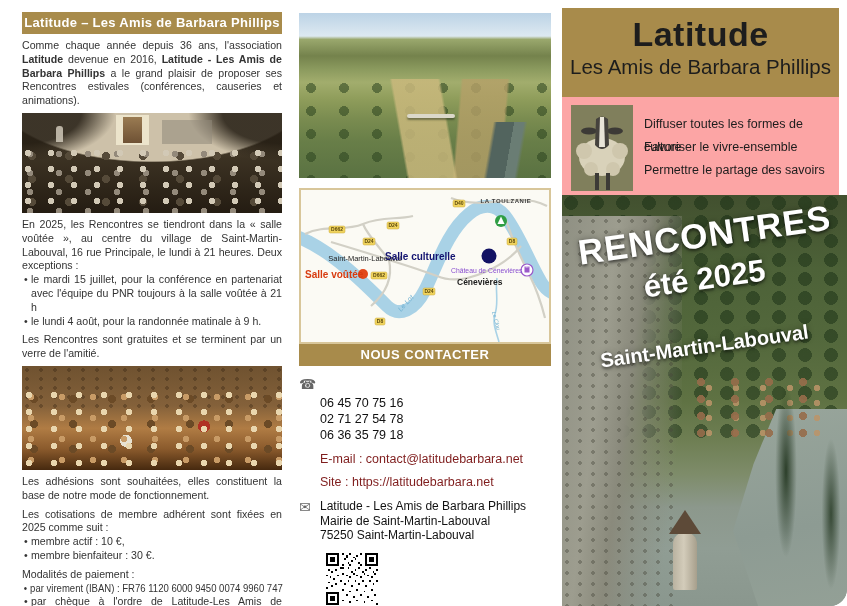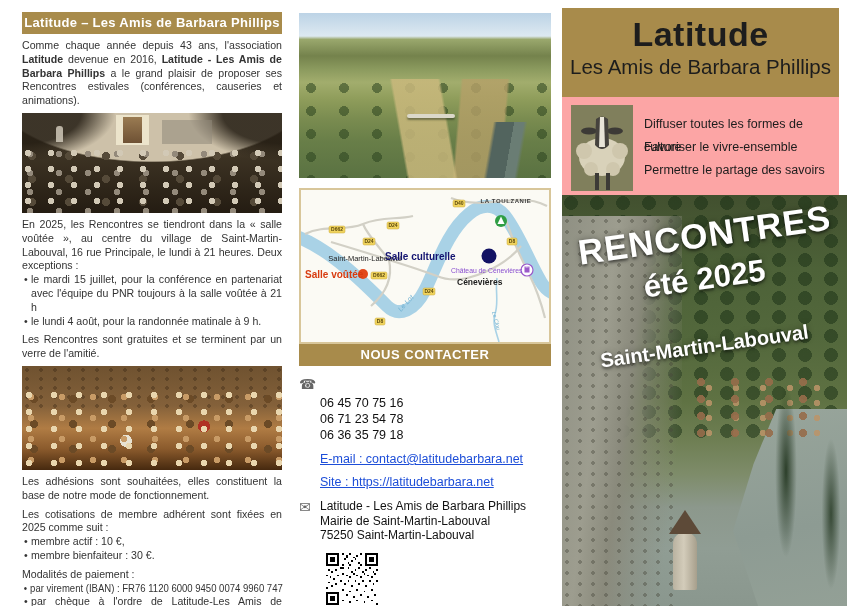--- a/index.html
+++ b/index.html
@@ -1,20 +1,20 @@
 <!DOCTYPE html>
 <html><head>
 <meta charset="utf-8">
 <style>
   html,body{margin:0;padding:0;}
   body{
     width:847px;height:606px;background:#ffffff;
     font-family:"Liberation Sans","DejaVu Sans",sans-serif;color:#333;
   }
-  .page{position:relative;width:847px;height:606px;background:#fff;overflow:hidden;}
+  .page{position:relative;width:847px;height:606px;background:#fff;overflow:hidden;border-radius:17px;}
 
   
   .col-left{position:absolute;left:22px;top:12px;width:260px;}
   .gold-bar{background:#a88b4b;color:#fff;font-weight:bold;text-align:center;
             height:22px;line-height:22px;font-size:13px;letter-spacing:.3px;}
   .body-p{font-size:10.6px;line-height:13.8px;text-align:justify;margin:5px 0 0;}
   .bullet{font-size:10.6px;line-height:13.8px;text-align:justify;position:relative;
           padding-left:9px;margin:0;}
   .bullet::before{content:"\2022";position:absolute;left:2px;}
   .narrow{transform:scaleX(.9);transform-origin:0 0;width:111%;}
@@ -70,21 +70,21 @@
     border-radius:2px;box-shadow:0 2px 2px rgba(40,50,30,.5);}
 
   .map-box{margin-top:10px;width:248px;height:152px;border:2px solid #d8c69a;background:#fbfaf4;}
   .map-box svg{display:block;}
   .badge{fill:#f0d35e;stroke:#c9a93c;stroke-width:.5;}
   .badgetxt{font-size:5px;fill:#5c4a0e;text-anchor:middle;font-weight:bold;}
   .contact-bar{letter-spacing:.5px;}
   .contact-row{display:flex;margin-top:10px;}
   .contact-icon{width:21px;font-family:"DejaVu Sans",sans-serif;color:#666;font-size:14px;line-height:16px;}
   .phones{font-size:12.5px;line-height:16px;color:#111;margin-top:19px;}
-  .c-line{margin:9px 0 0 21px;font-size:12.5px;color:#1d4ed8;text-decoration:underline;}
+  .c-line{margin:9px 0 0 21px;font-size:12.5px;color:#7f1d1d;}
   .addr{font-size:12px;line-height:14.5px;color:#111;}
   .qr{margin:10px 0 0 27px;width:52px;height:52px;background:#fff;}
 
   
   .col-right{position:absolute;left:562px;top:0;width:285px;height:606px;}
   .title-band{margin-top:8px;width:277px;height:89px;background:#a88b4b;text-align:center;color:#1d1d1d;}
   .t1{padding-top:7px;font-size:34px;font-weight:600;letter-spacing:.5px;}
   .t2{font-size:20.5px;font-weight:500;margin-top:1px;}
   .mission-band{width:277px;height:98px;background:#fca5a5;position:relative;}
   .sheep{position:absolute;left:9px;top:8px;width:62px;height:86px;}
@@ -125,21 +125,21 @@
   .p3{top:140px;font-size:20px;}
 </style>
 </head>
 <body>
 
 <div class="page">
 
   <div class="col-left">
     <div class="gold-bar">Latitude – Les Amis de Barbara Phillips</div>
 
-    <p class="body-p"><span>Comme chaque année depuis 43 ans, l'association </span><b>Latitude</b><span> devenue en 2016, </span><b>Latitude - Les Amis de Barbara Phillips</b><span> a le grand plaisir de proposer ses Rencontres estivales (conférences, causeries et animations).</span></p>
+    <p class="body-p"><span>Comme chaque année depuis 36 ans, l'association </span><b>Latitude</b><span> devenue en 2016, </span><b>Latitude - Les Amis de Barbara Phillips</b><span> a le grand plaisir de proposer ses Rencontres estivales (conférences, causeries et animations).</span></p>
 
     <div class="photo photo-conf">
       <div class="screen">
           <div class="portrait"></div>
         </div>
       <div class="screen2"></div>
       <div class="speaker"></div>
       <div class="heads"></div>
     </div>
 
@@ -239,21 +239,21 @@
         <text x="191" y="122" font-size="5.5" font-style="italic" fill="#6fb0d2" transform="rotate(75 191 122)">Le Clou</text>
       </svg>
     </div>
 
     <div class="gold-bar contact-bar">NOUS CONTACTER</div>
 
     <div class="contact-row">
       <div class="contact-icon">☎</div>
       <div class="phones">
         <div>06 45 70 75 16</div>
-        <div>06 71 23 54 78</div>
+        <div>02 71 27 54 78</div>
         <div>06 36 35 79 18</div>
       </div>
     </div>
     <div class="c-line">E-mail : contact@latitudebarbara.net</div>
     <div class="c-line">Site : https://latitudebarbara.net</div>
 
     <div class="contact-row">
       <div class="contact-icon">✉</div>
       <div class="addr">
         <div>Latitude - Les Amis de Barbara Phillips</div>

